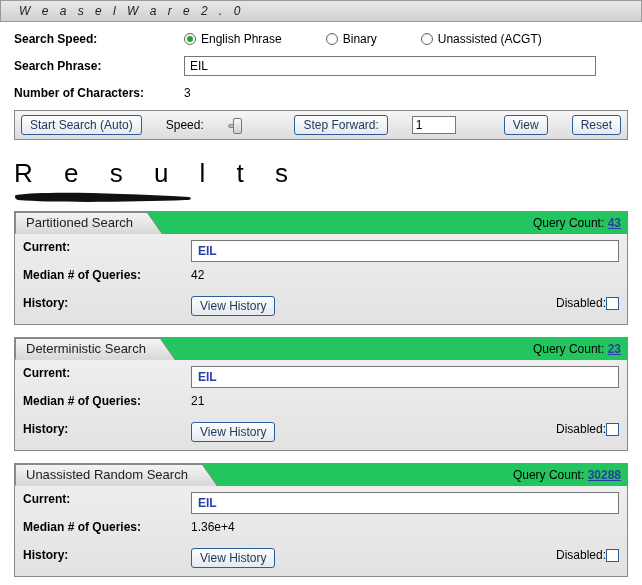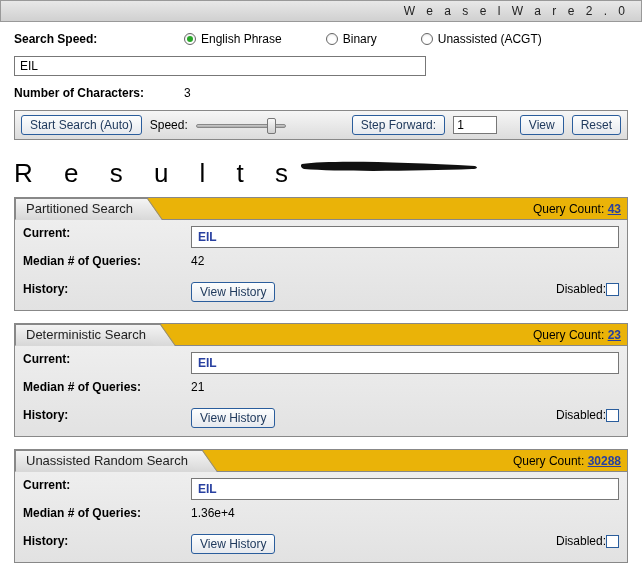--- a/index.html
+++ b/index.html
@@ -7,26 +7,27 @@
     margin: 0;
     font-family: Arial, Helvetica, sans-serif;
     font-size: 12px;
     color: #000;
     background: #fff;
     width: 642px;
   }
   .titlebar {
     background: linear-gradient(#e8e8e8, #d0d0d0);
     border: 1px solid #999;
-    text-align: right;
-    padding: 3px 12px;
+    text-align: left;
+    padding: 3px 18px;
     letter-spacing: 4px;
     font-family: Arial, sans-serif;
     font-size: 12px;
     color: #222;
+    font-style: italic;
   }
   .main {
     padding: 10px 14px;
   }
   .form-row {
     display: flex;
     align-items: center;
     margin-bottom: 10px;
   }
   .form-label {
@@ -68,21 +69,21 @@
     padding: 1px 5px;
     font-size: 12px;
     background: #fff;
   }
   .toolbar {
     border: 1px solid #888;
     background: linear-gradient(#f6f6f6, #dcdcdc);
     padding: 4px 6px;
     display: flex;
     align-items: center;
-    gap: 8px;
+    gap: 24px;
     margin-top: 8px;
   }
   .btn {
     border: 1px solid #2a5d9c;
     border-radius: 3px;
     background: linear-gradient(#fdfefe, #e6e9ee);
     color: #203a5d;
     padding: 2px 8px;
     font-size: 12px;
     cursor: pointer;
@@ -121,21 +122,21 @@
     padding: 0 3px;
     font-size: 12px;
     background: #fff;
   }
   .spacer { flex: 1; }
   .toolbar-spacer { width: 50px; }
 
   .results-header {
     margin: 18px 0 8px 0;
     display: flex;
-    flex-direction: row;
+    flex-direction: column;
   }
   .results-title {
     font-family: Arial, sans-serif;
     font-size: 26px;
     letter-spacing: 12px;
     color: #000;
     font-weight: 300;
   }
   .brush-stroke {
     width: 180px;
@@ -144,21 +145,21 @@
   }
   .brush-stroke svg { width:100%; height:100%; display:block; }
 
   .panel {
     border: 1px solid #888;
     margin-bottom: 12px;
   }
   .panel-tab-row {
     position: relative;
     height: 22px;
-    background: #eab308;
+    background: #22c55e;
     border-bottom: 1px solid #888;
   }
   .panel-tab {
     position: absolute;
     bottom: -1px;
     left: 0;
     display: inline-block;
     background: linear-gradient(#f4f4f4, #d8d8d8);
     border: 1px solid #888;
     border-bottom: 1px solid #d8d8d8;
@@ -251,20 +252,21 @@
         <span>Binary</span>
       </label>
       <label class="radio">
         <span class="radio-circle"></span>
         <span>Unassisted (ACGT)</span>
       </label>
     </div>
   </div>
 
   <div class="form-row">
+    <div class="form-label">Search Phrase:</div>
     <input class="text-input" type="text" value="EIL" style="">
   </div>
 
   <div class="form-row">
     <div class="form-label">Number of Characters:</div>
     <div class="panel-value">3</div>
   </div>
 
   <div class="toolbar">
     <button class="btn">Start Search (Auto)</button>

